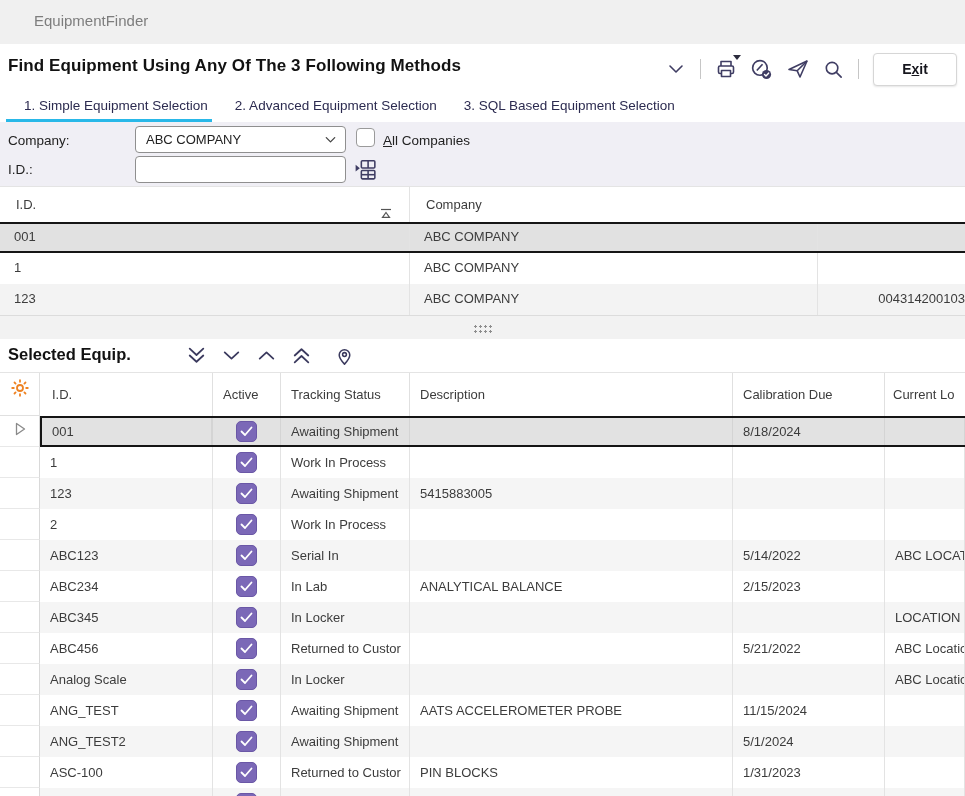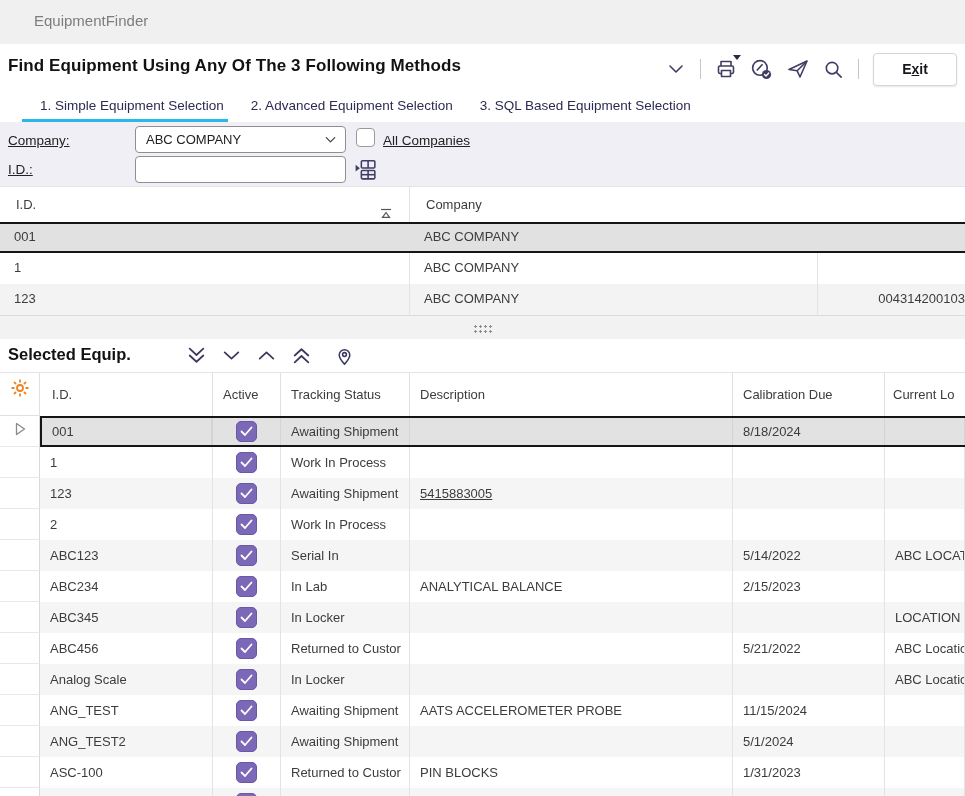--- a/index.html
+++ b/index.html
@@ -25,27 +25,27 @@
   .tb-sep{width:1px;height:20px;background:#c6c6c6;margin:0 2px;}
   .print-caret{position:absolute;top:-1px;right:-2px;width:0;height:0;
     border-left:4px solid transparent;border-right:4px solid transparent;border-top:5px solid #2b2b3d;}
   .exit-btn{width:84px;height:33px;background:#fff;border:1px solid #d6d6d6;border-radius:4px;
     font-family:"Liberation Sans",sans-serif;font-size:14px;font-weight:700;color:#16161d;
     box-shadow:0 1px 2px rgba(0,0,0,.10);cursor:pointer;margin-left:3px;}
   .u{text-decoration:underline;}
 
   
   .tabs{position:absolute;left:0;top:92px;width:965px;height:30px;display:flex;gap:27px;
-        padding-left:40px;box-sizing:border-box;}
+        padding-left:24px;box-sizing:border-box;}
   .tab{font-size:13.5px;color:#2c2b50;line-height:27px;position:relative;white-space:nowrap;cursor:pointer;}
   .tab.active::after{content:"";position:absolute;left:-18px;right:-4px;bottom:0;height:3px;background:#29b8e8;}
 
   
   .filters{position:absolute;left:0;top:122px;width:965px;height:64px;background:#f0eff5;}
-  .f-label{position:absolute;font-size:13.5px;color:#222;text-decoration:underline;}
+  .f-label{position:absolute;font-size:13.5px;color:#222;}
   .lbl-company{left:8px;top:11px;}
   .lbl-id{left:8px;top:40px;}
   .combo{position:absolute;left:135px;top:4px;width:211px;height:27px;background:#fff;
          border:1px solid #8f8f8f;border-radius:4px;box-sizing:border-box;cursor:pointer;}
   .combo .val{position:absolute;left:10px;top:0;line-height:25px;font-size:13px;color:#222;}
   .combo .chev{position:absolute;right:7px;top:5px;color:#444;}
   .txt-input{position:absolute;left:135px;top:34px;width:211px;height:27px;background:#fff;
          border:1px solid #8f8f8f;border-radius:4px;box-sizing:border-box;font-size:13px;padding:0 9px;
          font-family:"Liberation Sans",sans-serif;color:#222;}
   .chk{position:absolute;left:356px;top:6px;width:19px;height:19px;background:#fff;
@@ -324,21 +324,21 @@
           <div class="rowbody alt">
             <div class="g2cell" style="width: 173px;">123</div>
             <div class="g2cell cbcell" style="width: 68px;">
               <div class="cb">
                 <svg width="13" height="11" viewBox="0 0 13 11" fill="none" stroke="#fff" stroke-width="1.8" stroke-linecap="round" stroke-linejoin="round">
                   <path d="M1.5 5.5l3.5 3.5L11.5 1.5"></path>
                 </svg>
               </div>
             </div>
             <div class="g2cell" style="width: 129px;">Awaiting Shipment</div>
-            <div class="g2cell" style="width: 323px; text-decoration: underline;">5415883005</div>
+            <div class="g2cell" style="width: 323px;">5415883005</div>
             <div class="g2cell" style="width: 152px;"></div>
             <div class="g2cell" style="width: 80px;"></div>
           </div>
         </div>
         <div class="g2row">
           <div class="rowhdr"></div>
           <div class="rowbody">
             <div class="g2cell" style="width: 173px;">2</div>
             <div class="g2cell cbcell" style="width: 68px;">
               <div class="cb">

